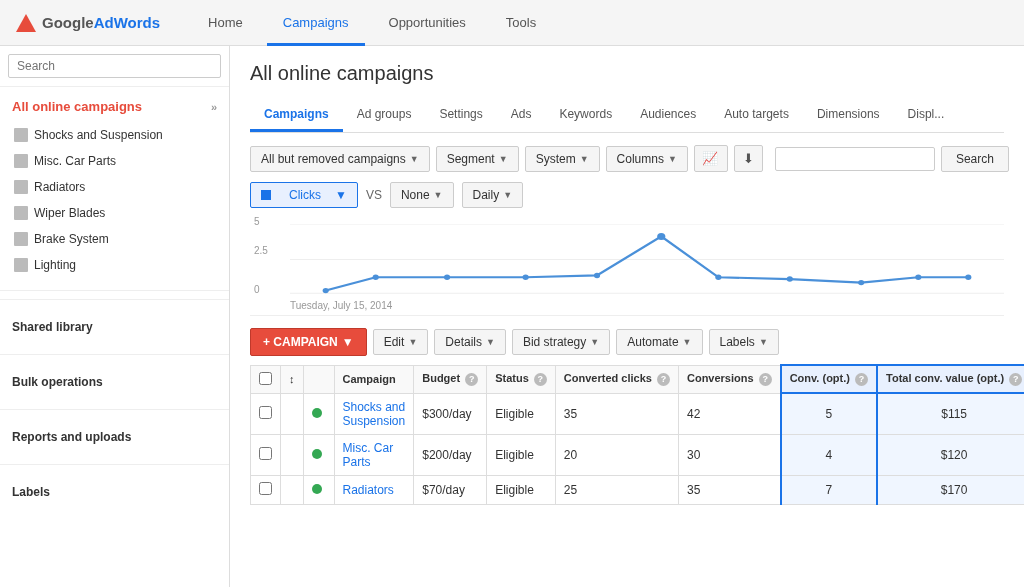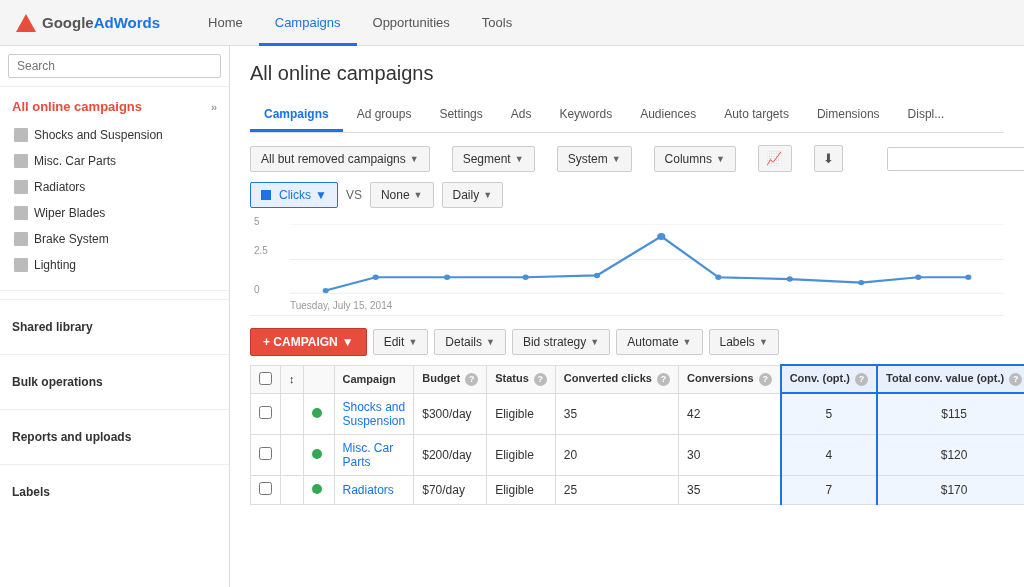--- a/index.html
+++ b/index.html
@@ -22,21 +22,21 @@
     }
     .logo-triangle {
       width: 0; height: 0;
       border-left: 10px solid transparent;
       border-right: 10px solid transparent;
       border-bottom: 18px solid #e74c3c;
       margin-right: 6px;
     }
     .logo-text-google { color: #555; font-size: 15px; font-weight: bold; }
     .logo-text-adwords { color: #1a73e8; font-size: 15px; font-weight: bold; }
-    .nav-links { display: flex; gap: 0; justify-content: space-between; }
+    .nav-links { display: flex; gap: 8px; justify-content: space-between; }
     .nav-link {
       padding: 0 16px;
       height: 46px;
       line-height: 46px;
       color: #555;
       cursor: pointer;
       font-size: 13px;
       border-bottom: 3px solid transparent;
       text-decoration: none;
     }
@@ -143,21 +143,21 @@
     .tab.active {
       color: #1a73e8;
       border-bottom: 3px solid #1a73e8;
       font-weight: bold;
     }
 
     
     .toolbar-row {
       display: flex;
       align-items: center;
-      gap: 22px;
+      gap: 6px;
       margin-bottom: 10px;
       flex-wrap: nowrap;
     }
     .btn {
       border: 1px solid #ccc;
       background: #f5f5f5;
       border-radius: 2px;
       padding: 5px 10px;
       cursor: pointer;
       font-size: 12px;
@@ -206,21 +206,21 @@
     .btn-blue {
       border: 1px solid #1a73e8;
       background: #e8f0fe;
       border-radius: 2px;
       padding: 5px 10px;
       cursor: pointer;
       font-size: 12px;
       color: #1a73e8;
       display: flex;
       align-items: center;
-      gap: 4px;
+      gap: 14px;
     }
     .vs-text { font-size: 12px; color: #666; }
 
     
     .chart-area {
       height: 100px;
       border-bottom: 1px solid #eee;
       margin-bottom: 12px;
       position: relative;
       padding: 8px 0 20px 40px;

